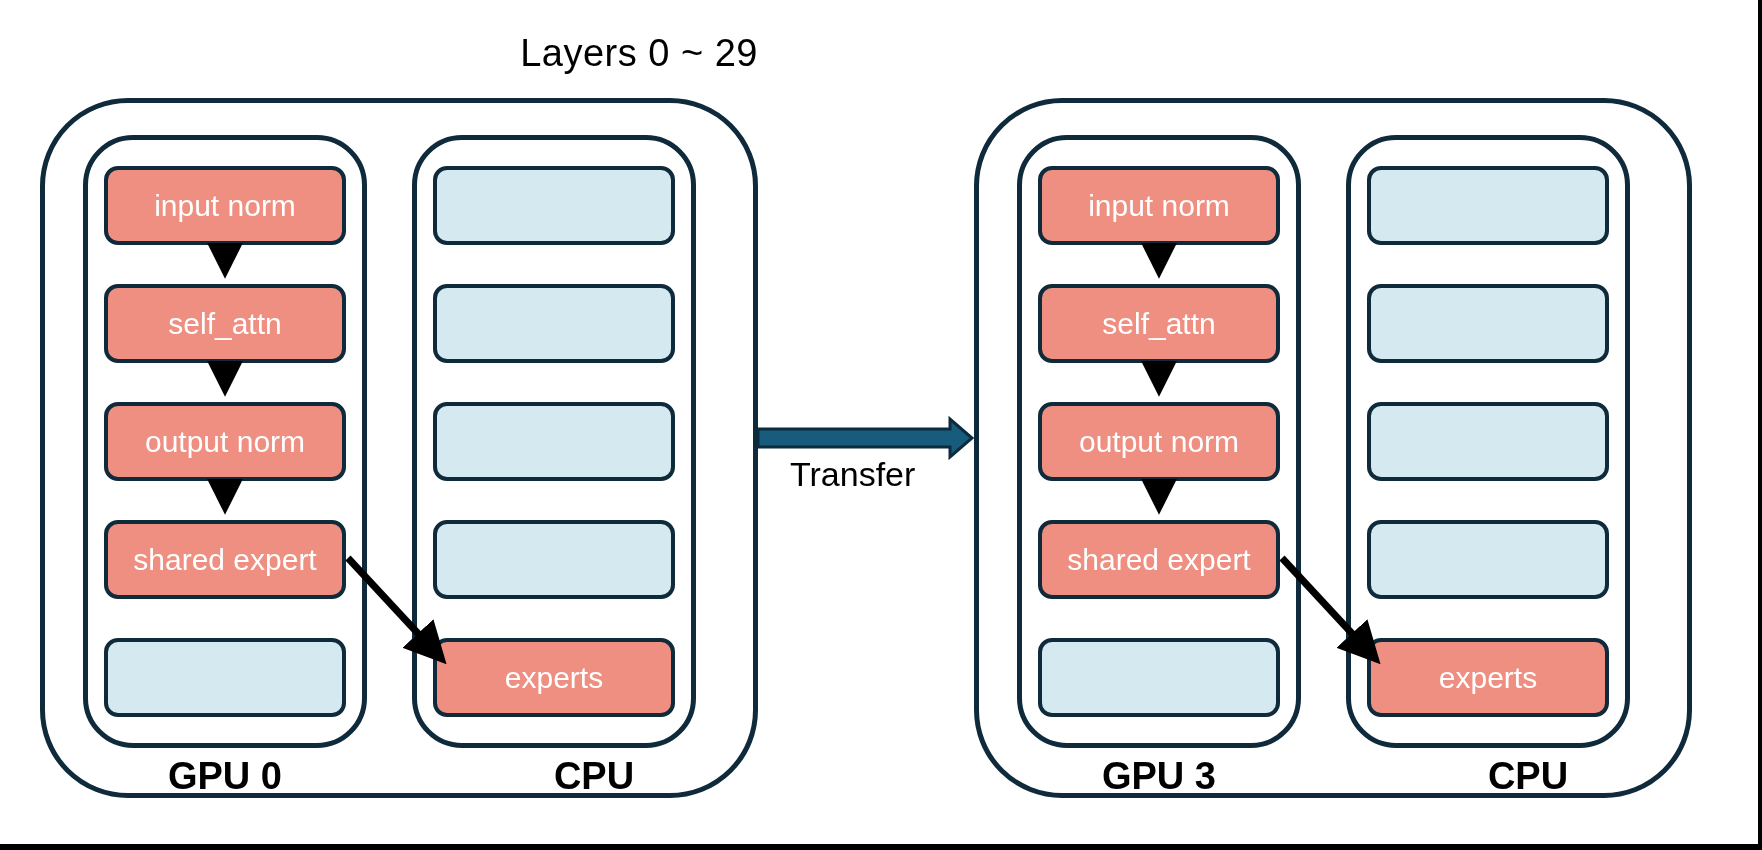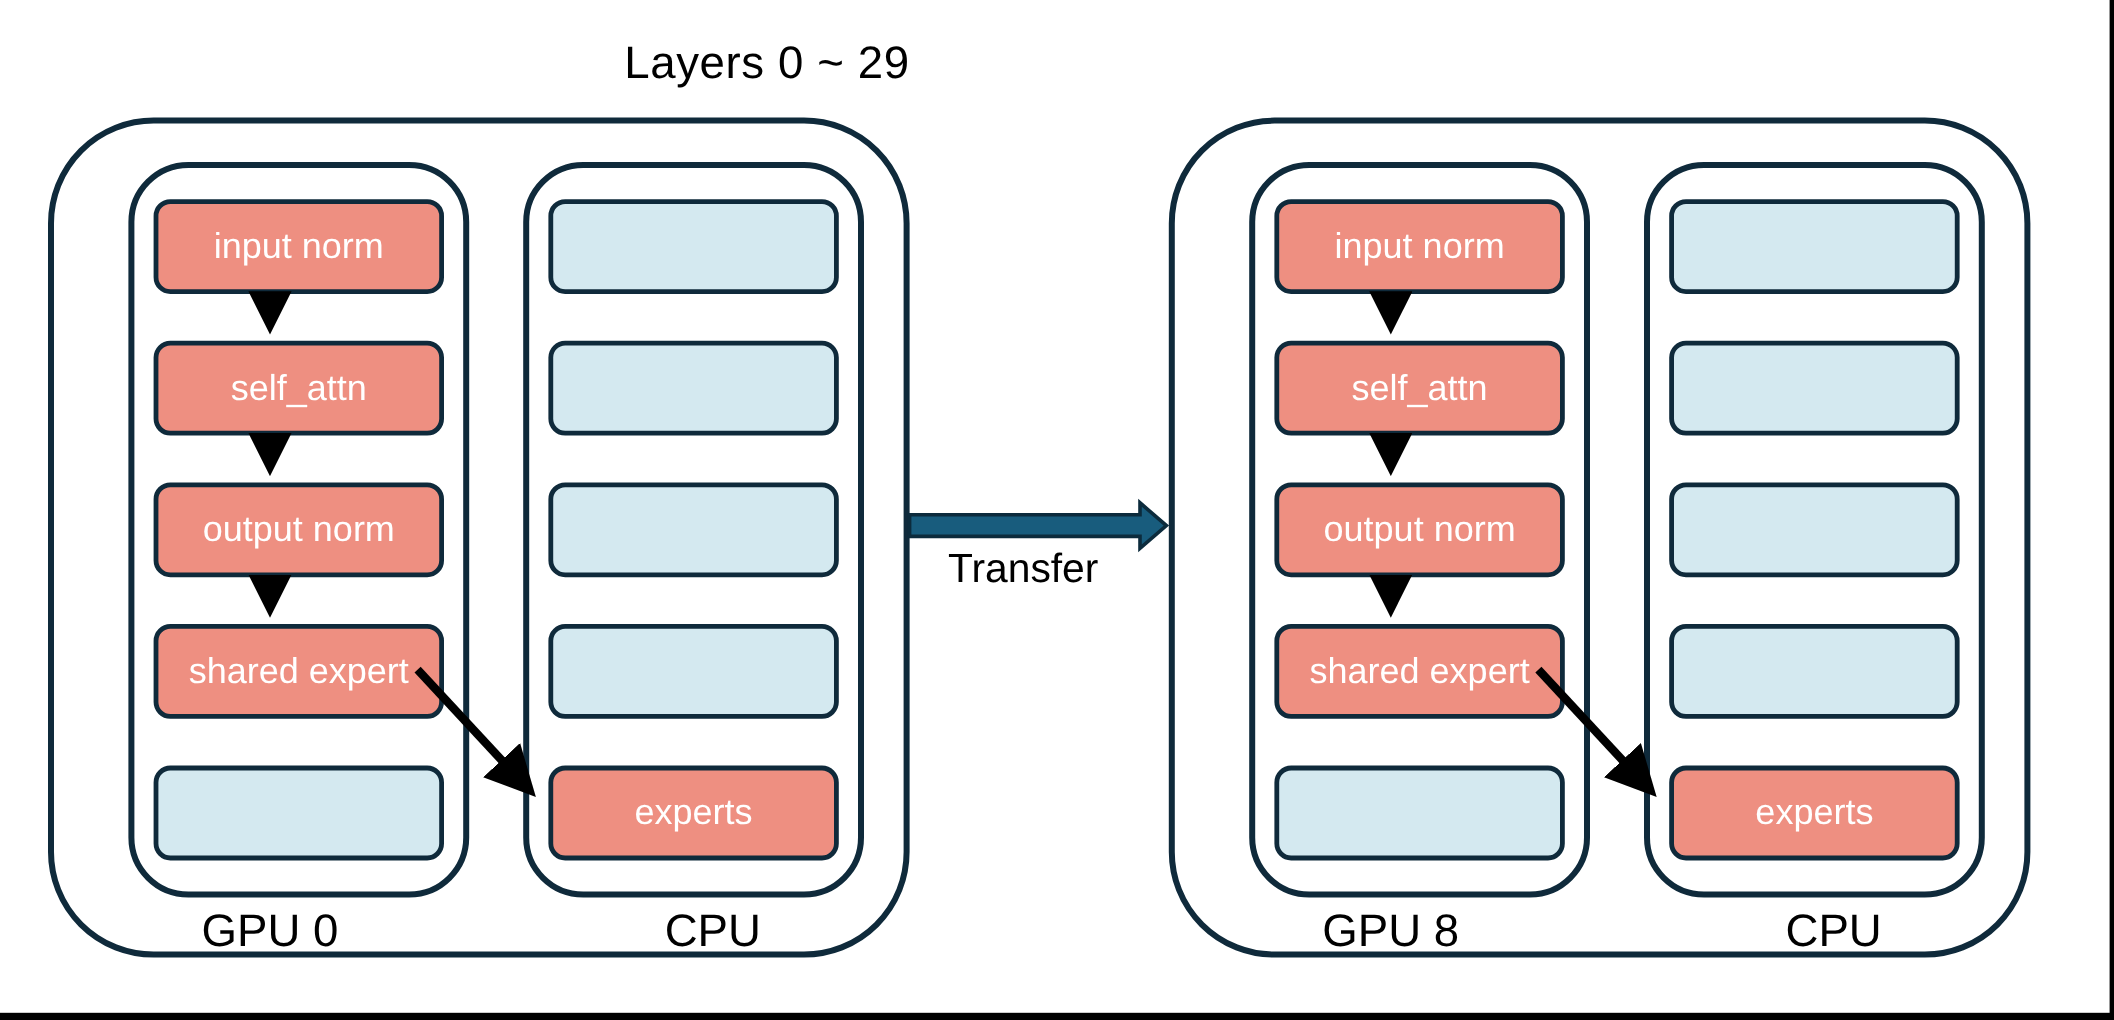--- a/index.html
+++ b/index.html
@@ -39,21 +39,21 @@
 
   
   .column {
     position:absolute; top:32px;
     width:284px; height:613px;
     border:5px solid #0f2a3b;
     border-radius:50px;
     background:#ffffff;
     box-sizing:border-box;
     display:flex; flex-direction:column; align-items:center;
-    padding-top:26px; gap:39px;margin-left:24px;
+    padding-top:26px; gap:39px;
   }
   .column.gpu { left:38px; }
   .column.cpu { left:367px; }
 
   .box {
     flex:none;
     width:242px; height:79px;
     border:4px solid #0f2a3b;
     border-radius:14px;
     box-sizing:border-box;
@@ -62,20 +62,21 @@
   }
   .box.active { background:#ee8f81; }
   .box.empty  { background:#d4e9f0; }
 
   .col-label {
     position:absolute; top:652px;
     width:284px;
     text-align:center;
     font-size:38px;
     color:#000;
+    font-weight:bold;
   }
   .col-label.gpu { left:38px; }
   .col-label.cpu { left:407px; }
 
   
   svg.overlay { position:absolute; left:0; top:0; pointer-events:none; }
 
   
   .transfer-label {
     position:absolute; left:790px; top:452px;
@@ -122,21 +123,21 @@
     </div>
 
     <div class="column cpu">
       <div class="box empty"></div>
       <div class="box empty"></div>
       <div class="box empty"></div>
       <div class="box empty"></div>
       <div class="box active">experts</div>
     </div>
 
-    <div class="col-label gpu">GPU 8</div>
+    <div class="col-label gpu">GPU 3</div>
     <div class="col-label cpu">CPU</div>
   </div>
 
   <svg class="overlay" width="1762" height="850" viewBox="0 0 1762 850">
     <defs>
       <marker id="bhead" markerWidth="6" markerHeight="6" refX="4.2" refY="3" orient="auto">
         <path d="M0,0 L6,3 L0,6 Z" fill="#000"></path>
       </marker>
     </defs>
 

